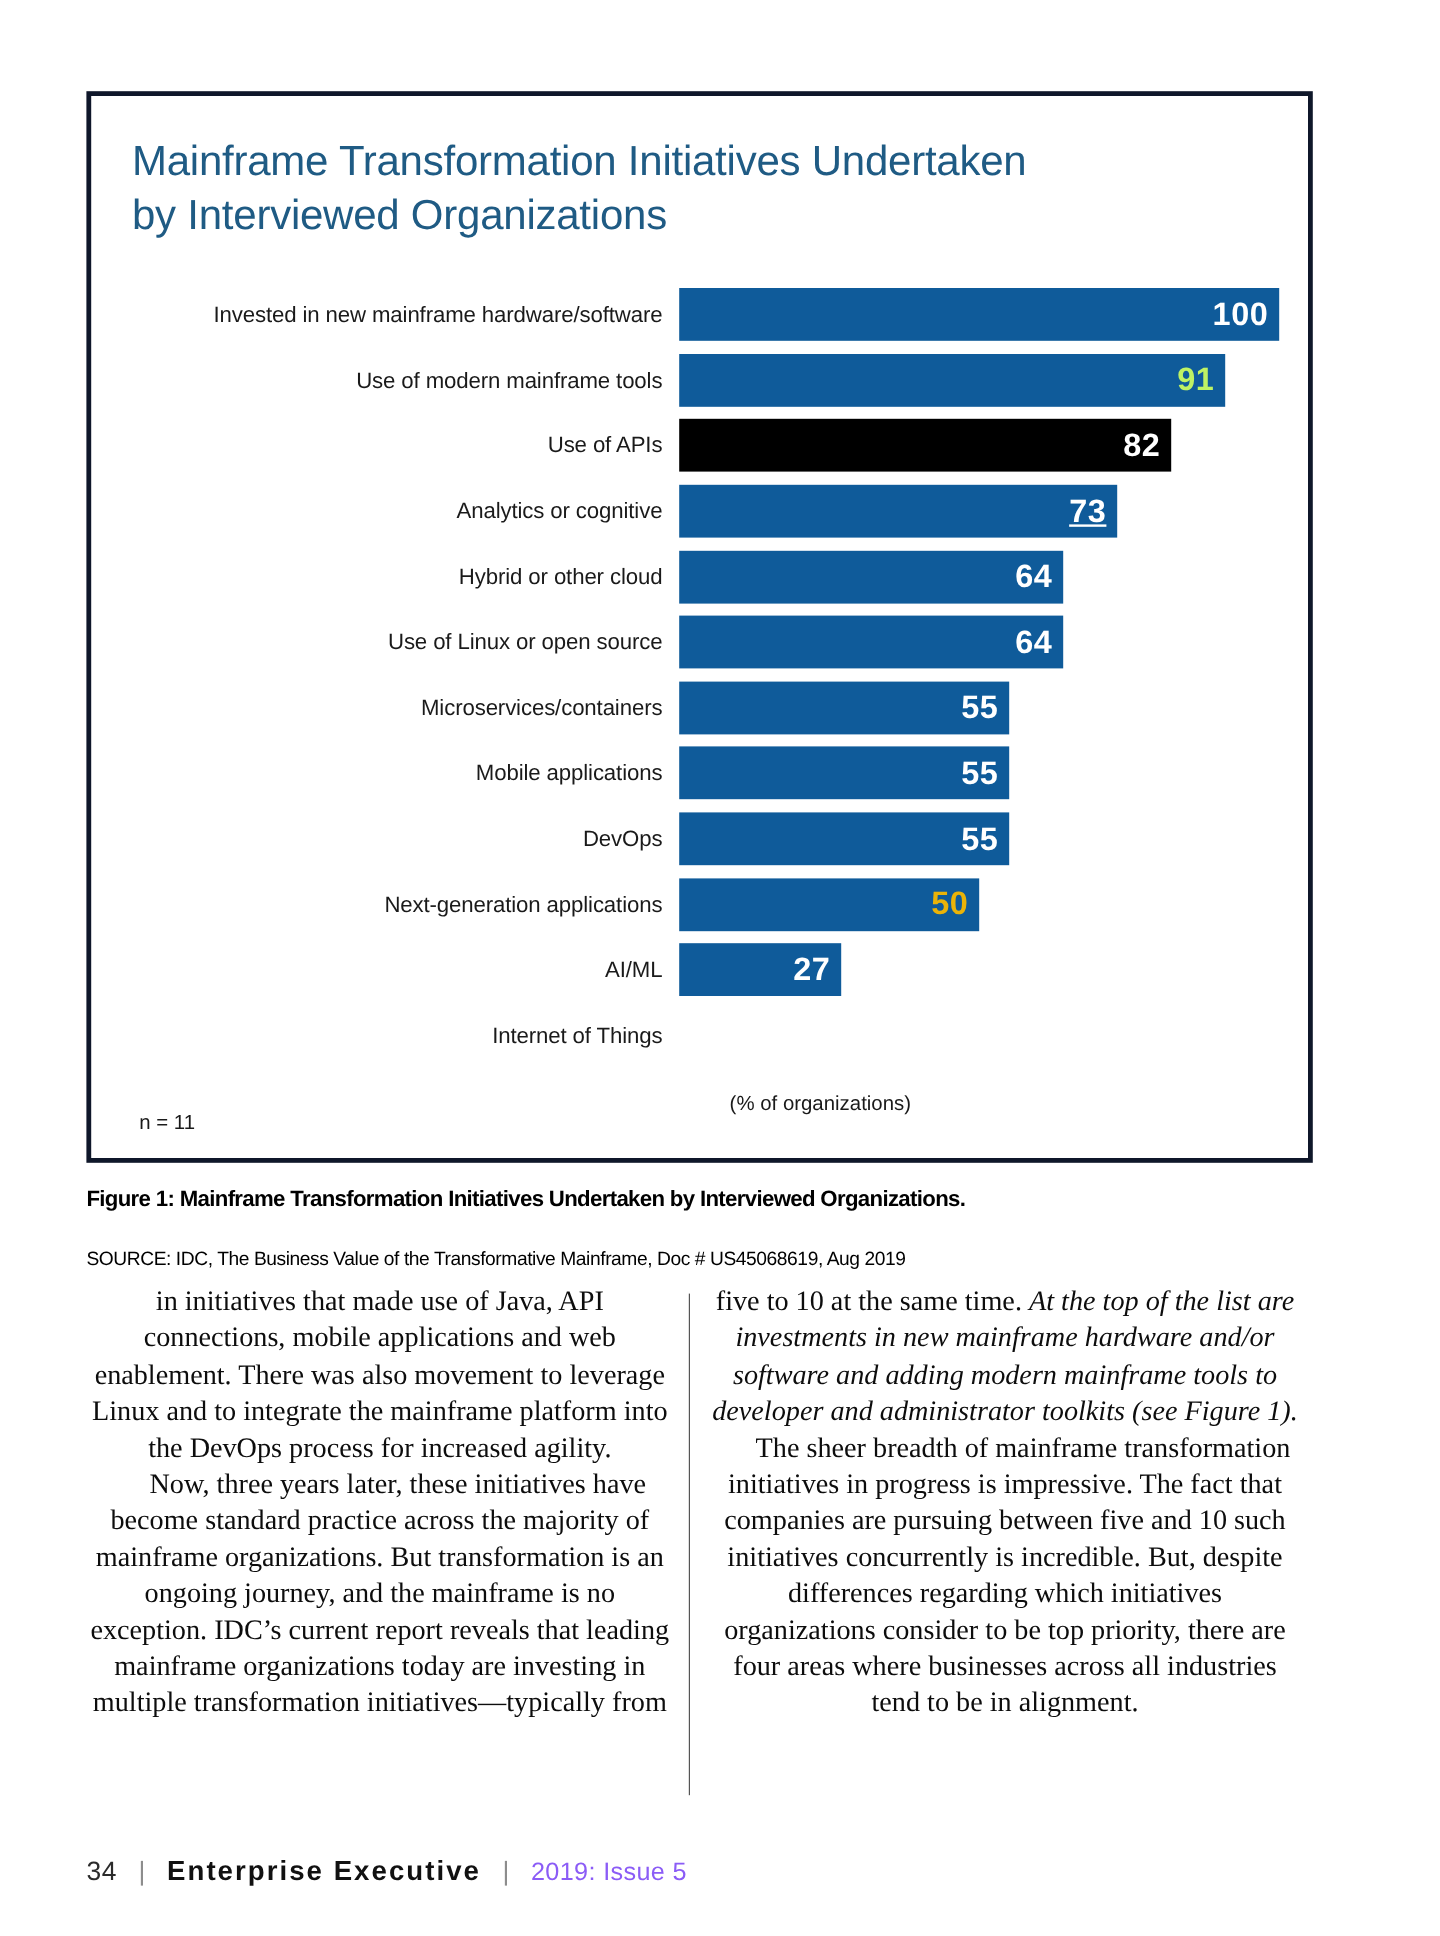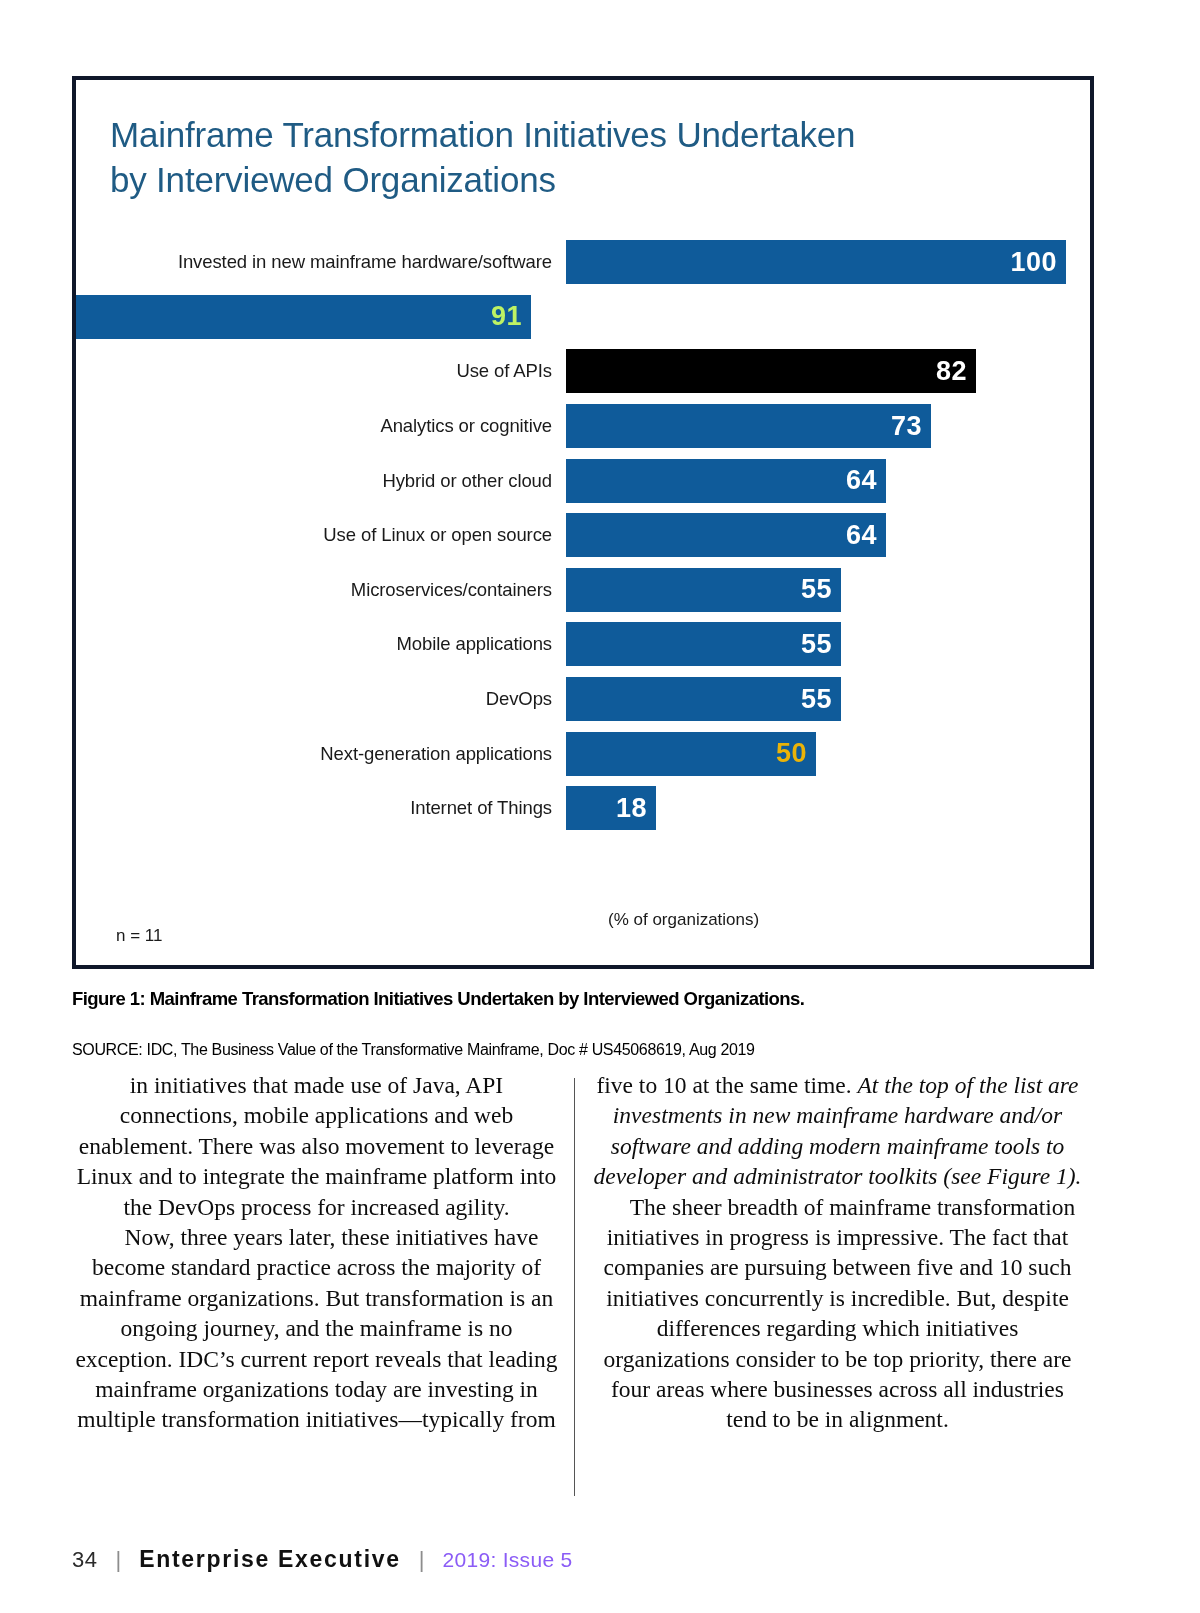--- a/index.html
+++ b/index.html
@@ -226,39 +226,40 @@
   <div class="chart-body" id="chart-body">
       <div class="bar-row">
         <div class="bar-label">Invested in new mainframe hardware/software</div>
         <div class="bar-track">
           <div class="bar-fill" style="width: 100%; background: rgb(15, 91, 154);">
             <span class="bar-value" style="color: rgb(255, 255, 255);">100</span>
           </div>
         </div>
       </div>
       <div class="bar-row">
+        <div class="bar-label">Use of modern mainframe tools</div>
         <div class="bar-track">
           <div class="bar-fill" style="width: 91%; background: rgb(15, 91, 154);">
             <span class="bar-value" style="color: #bef264;">91</span>
           </div>
         </div>
       </div>
       <div class="bar-row">
         <div class="bar-label">Use of APIs</div>
         <div class="bar-track">
           <div class="bar-fill" style="width: 82%; background: #000000;">
             <span class="bar-value" style="color: rgb(255, 255, 255);">82</span>
           </div>
         </div>
       </div>
       <div class="bar-row">
         <div class="bar-label">Analytics or cognitive</div>
         <div class="bar-track">
           <div class="bar-fill" style="width: 73%; background: rgb(15, 91, 154);">
-            <span class="bar-value" style="color: rgb(255, 255, 255);">73</span>
+            <span class="bar-value" style="color: rgb(255, 255, 255); text-decoration: underline;">73</span>
           </div>
         </div>
       </div>
       <div class="bar-row">
         <div class="bar-label">Hybrid or other cloud</div>
         <div class="bar-track">
           <div class="bar-fill" style="width: 64%; background: rgb(15, 91, 154);">
             <span class="bar-value" style="color: rgb(255, 255, 255);">64</span>
           </div>
         </div>
@@ -297,26 +298,29 @@
       </div>
       <div class="bar-row">
         <div class="bar-label">Next-generation applications</div>
         <div class="bar-track">
           <div class="bar-fill" style="width: 50%; background: rgb(15, 91, 154);">
             <span class="bar-value" style="color: #eab308;">50</span>
           </div>
         </div>
       </div>
       <div class="bar-row">
+        <div class="bar-label">AI/ML</div>
+        <div class="bar-track">
+          <div class="bar-fill" style="width: 27%; background: rgb(15, 91, 154);">
+            <span class="bar-value" style="color: rgb(255, 255, 255);">27</span>
+          </div>
+        </div>
+      </div>
+      <div class="bar-row">
         <div class="bar-label">Internet of Things</div>
-        <div class="bar-track">
-          <div class="bar-fill" style="width: 18%; background: rgb(15, 91, 154);">
-            <span class="bar-value" style="color: rgb(255, 255, 255);">18</span>
-          </div>
-        </div>
       </div>
     </div>
 
   <div class="chart-foot">
     <div class="note-n">n = 11</div>
     <div class="note-units">(% of organizations)</div>
   </div>
 
 </div>
 

